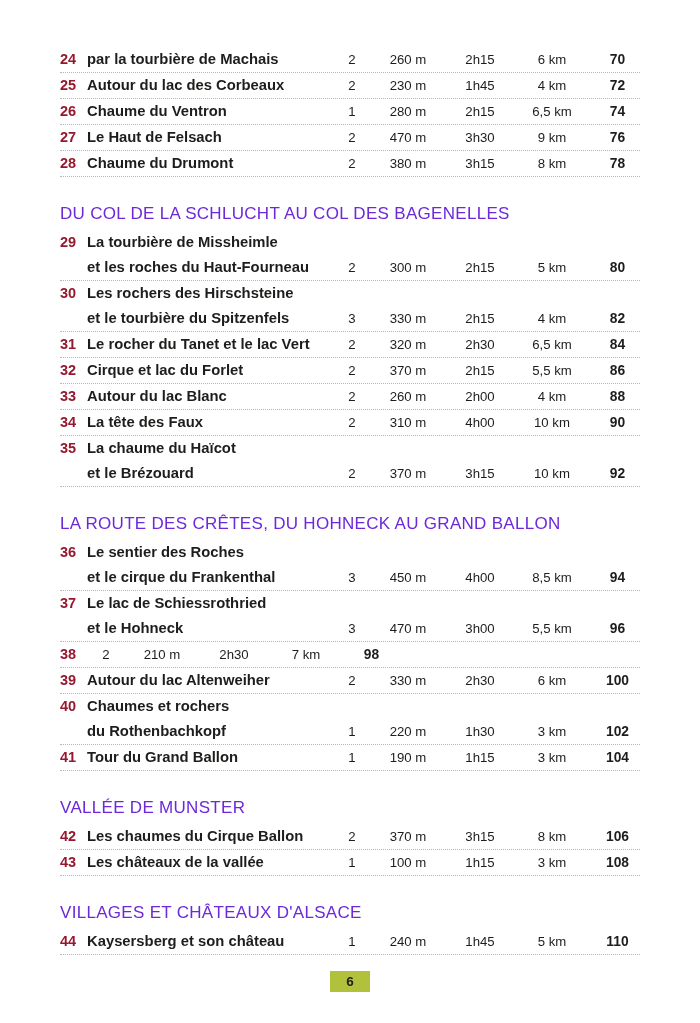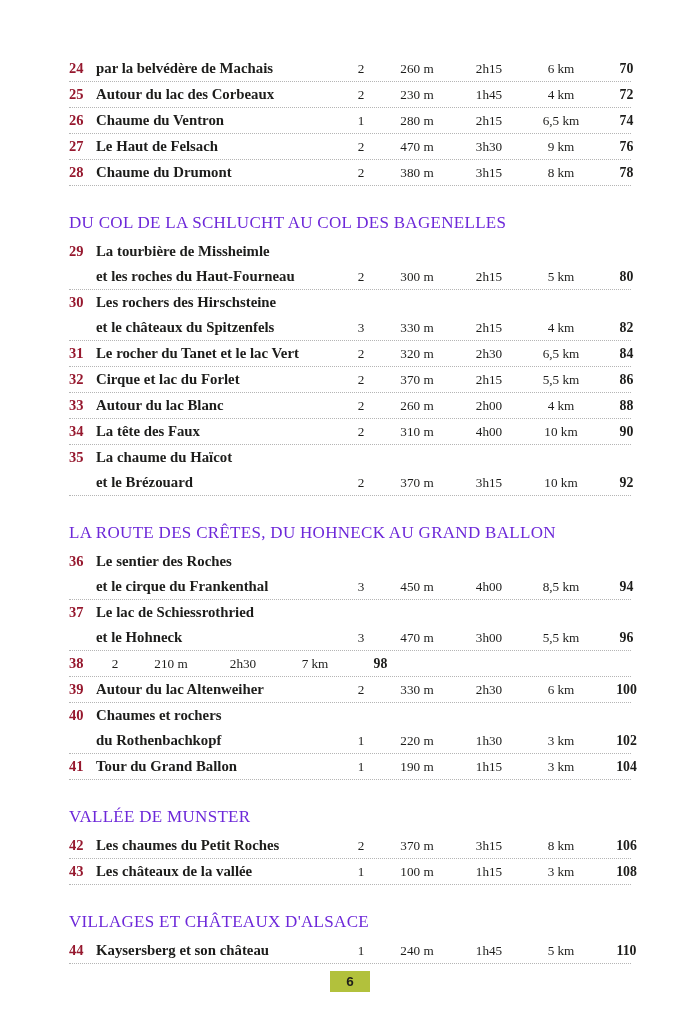--- a/index.html
+++ b/index.html
@@ -6,21 +6,21 @@
   body { font-family: "Liberation Sans", sans-serif; color: #1d1d1b; }
   .page {
     position: relative;
     width: 700px;
     height: 1023px;
     box-sizing: border-box;
     padding: 44px 57px 0 57px;
     background: #ffffff;
     overflow: hidden;
   }
-  .section { margin: 12px; font-family: Liberation Serif, serif; }
+  .section { margin: 3px; }
   .section-heading {
     color: #6d28d9;
     font-size: 17px;
     font-weight: normal;
     letter-spacing: 0.3px;
     margin: 27px 0 6px 0;
   }
   .row {
     display: flex;
     align-items: flex-end;
@@ -77,21 +77,21 @@
 </style>
 </head>
 <body>
 
 <div class="page">
   <main id="sections">
       <section class="section">
         <div class="row">
           <span class="num">24</span>
           <div class="title">
-            <div class="title-line">par la belvédère de Machais</div>
+            <div class="title-line">par la tourbière de Machais</div>
           </div>
           <span class="cell c-diff">2</span>
           <span class="cell c-elev">260 m</span>
           <span class="cell c-dur">2h15</span>
           <span class="cell c-dist">6 km</span>
           <span class="cell c-page">70</span>
         </div>
         <div class="row">
           <span class="num">25</span>
           <div class="title">
@@ -148,21 +148,21 @@
           <span class="cell c-diff">2</span>
           <span class="cell c-elev">300 m</span>
           <span class="cell c-dur">2h15</span>
           <span class="cell c-dist">5 km</span>
           <span class="cell c-page">80</span>
         </div>
         <div class="row">
           <span class="num">30</span>
           <div class="title">
             <div class="title-line">Les rochers des Hirschsteine</div>
-            <div class="title-line">et le châteaux du Spitzenfels</div>
+            <div class="title-line">et le tourbière du Spitzenfels</div>
           </div>
           <span class="cell c-diff">3</span>
           <span class="cell c-elev">330 m</span>
           <span class="cell c-dur">2h15</span>
           <span class="cell c-dist">4 km</span>
           <span class="cell c-page">82</span>
         </div>
         <div class="row">
           <span class="num">31</span>
           <div class="title">
@@ -287,21 +287,21 @@
           <span class="cell c-dur">1h15</span>
           <span class="cell c-dist">3 km</span>
           <span class="cell c-page">104</span>
         </div>
       </section>
       <section class="section">
         <h2 class="section-heading">VALLÉE DE MUNSTER</h2>
         <div class="row">
           <span class="num">42</span>
           <div class="title">
-            <div class="title-line">Les chaumes du Petit Roches</div>
+            <div class="title-line">Les chaumes du Cirque Ballon</div>
           </div>
           <span class="cell c-diff">2</span>
           <span class="cell c-elev">370 m</span>
           <span class="cell c-dur">3h15</span>
           <span class="cell c-dist">8 km</span>
           <span class="cell c-page">106</span>
         </div>
         <div class="row">
           <span class="num">43</span>
           <div class="title">

